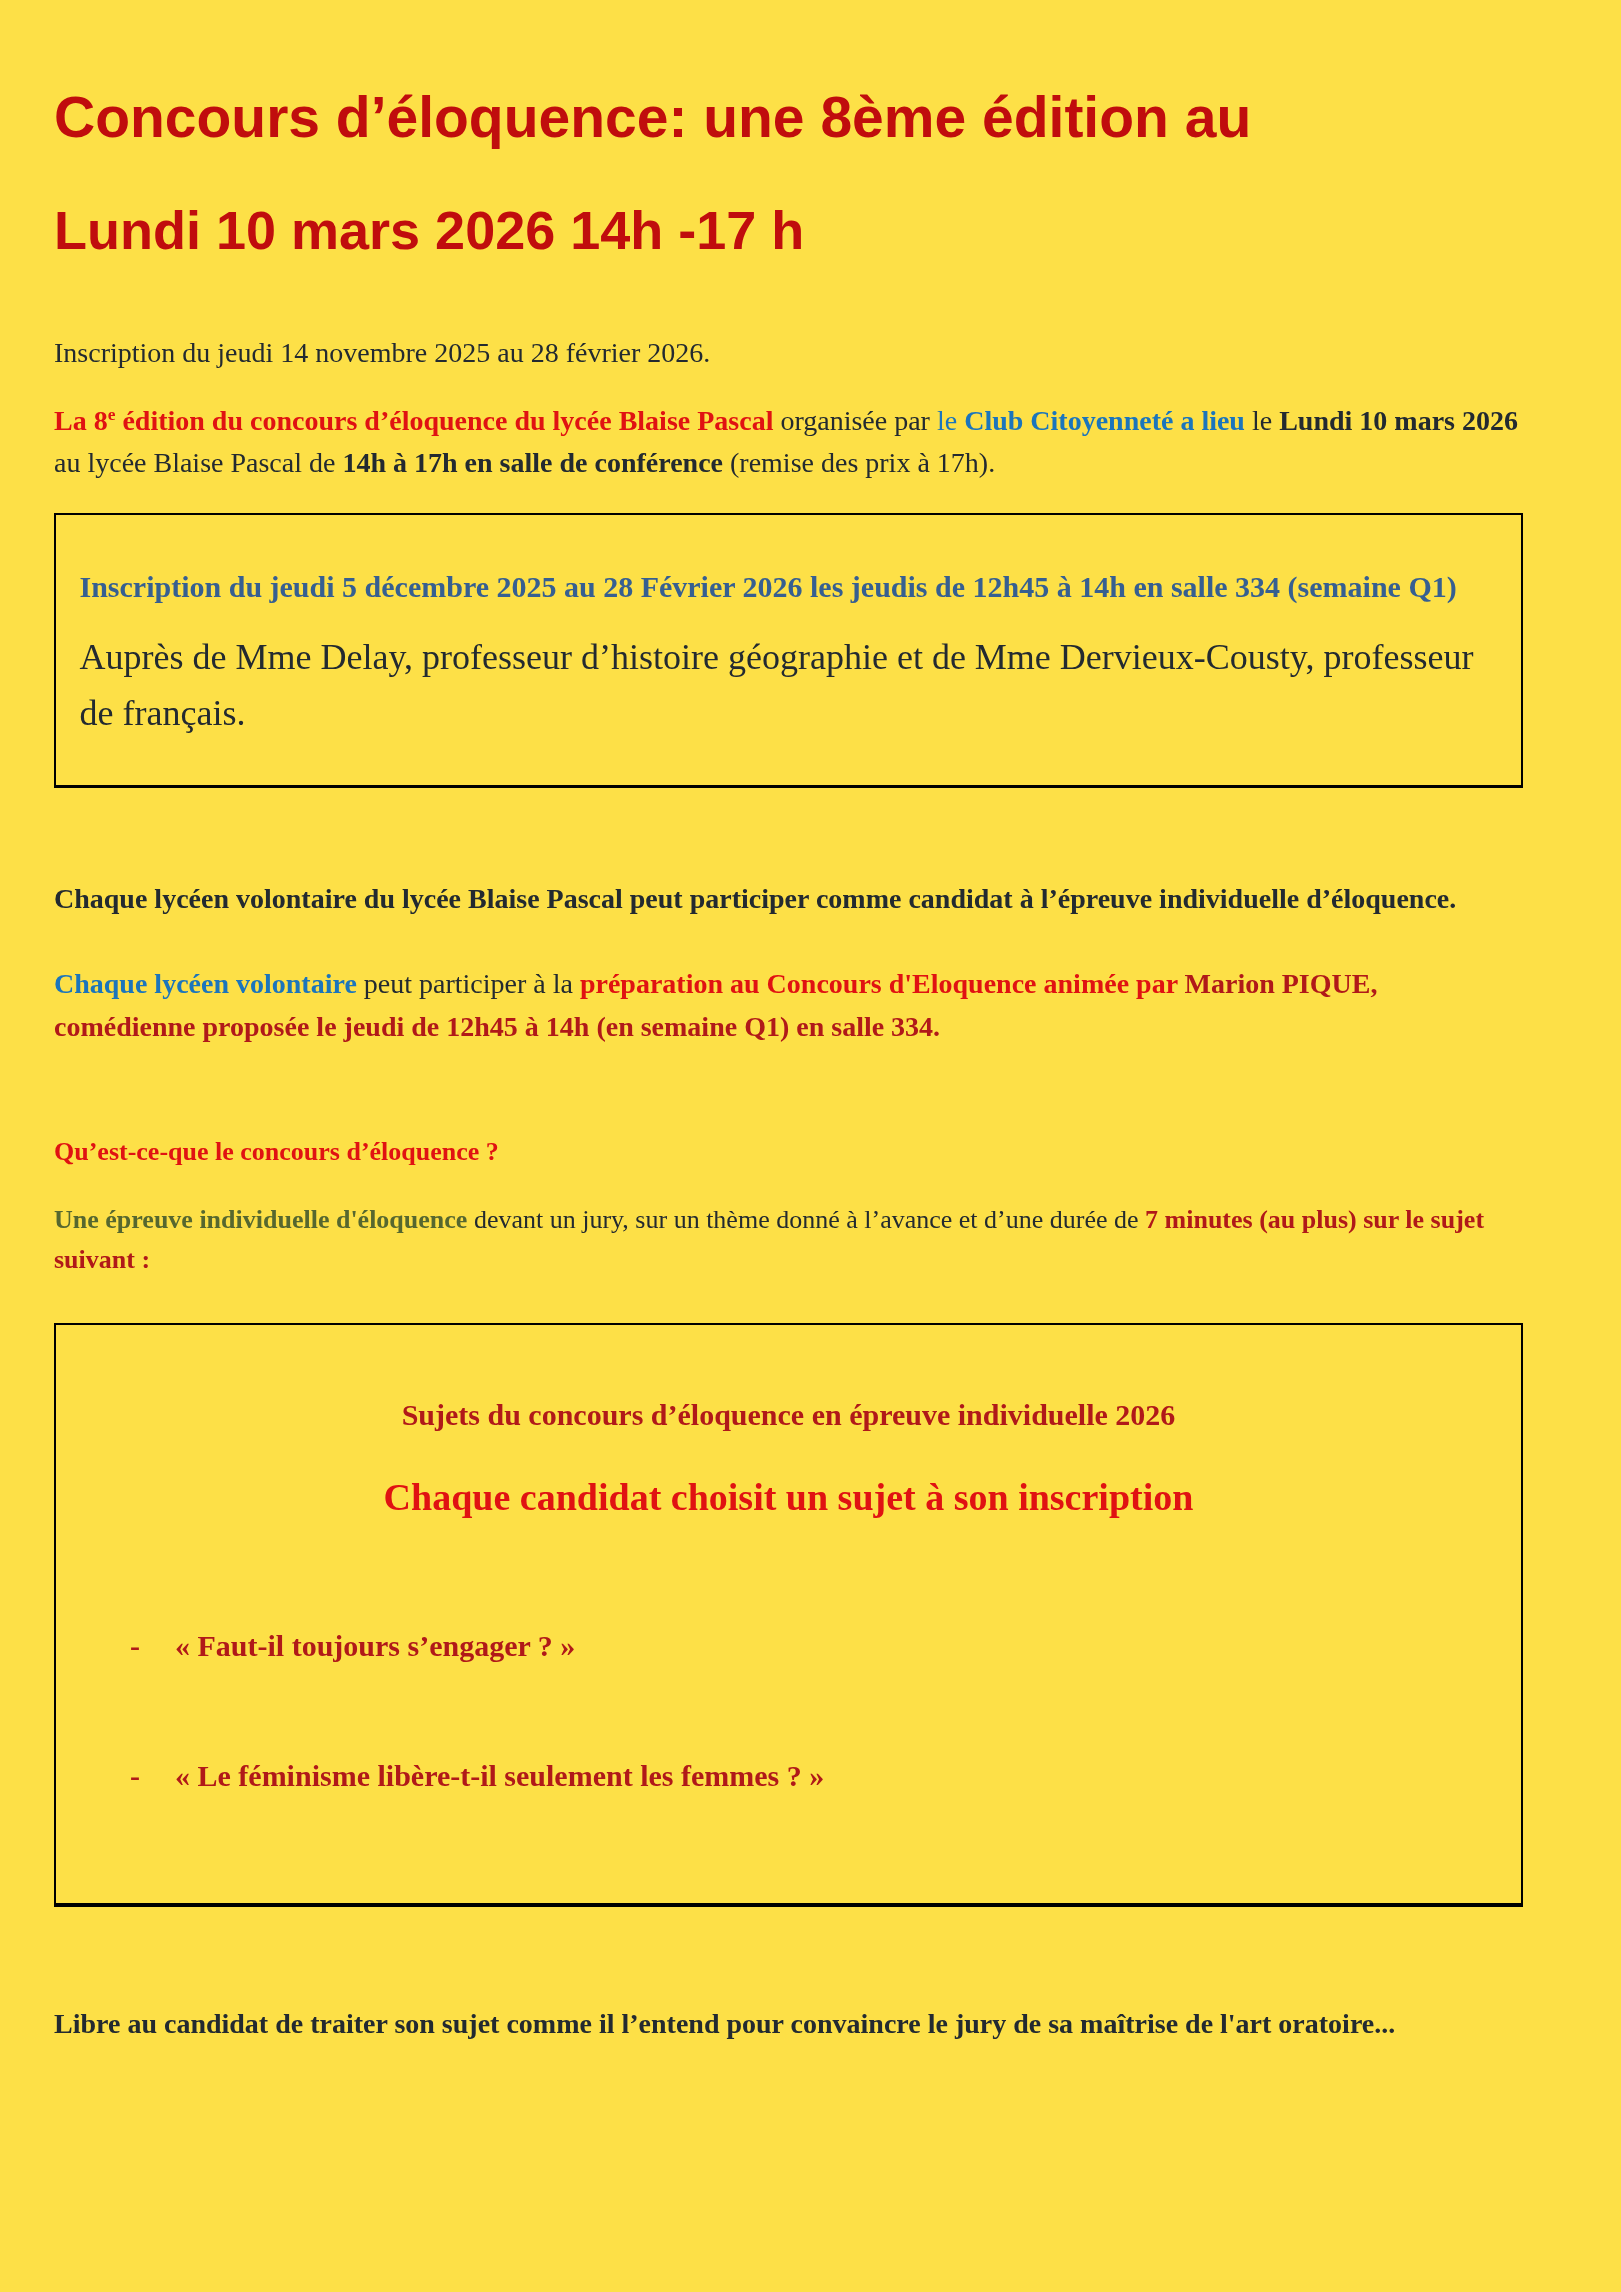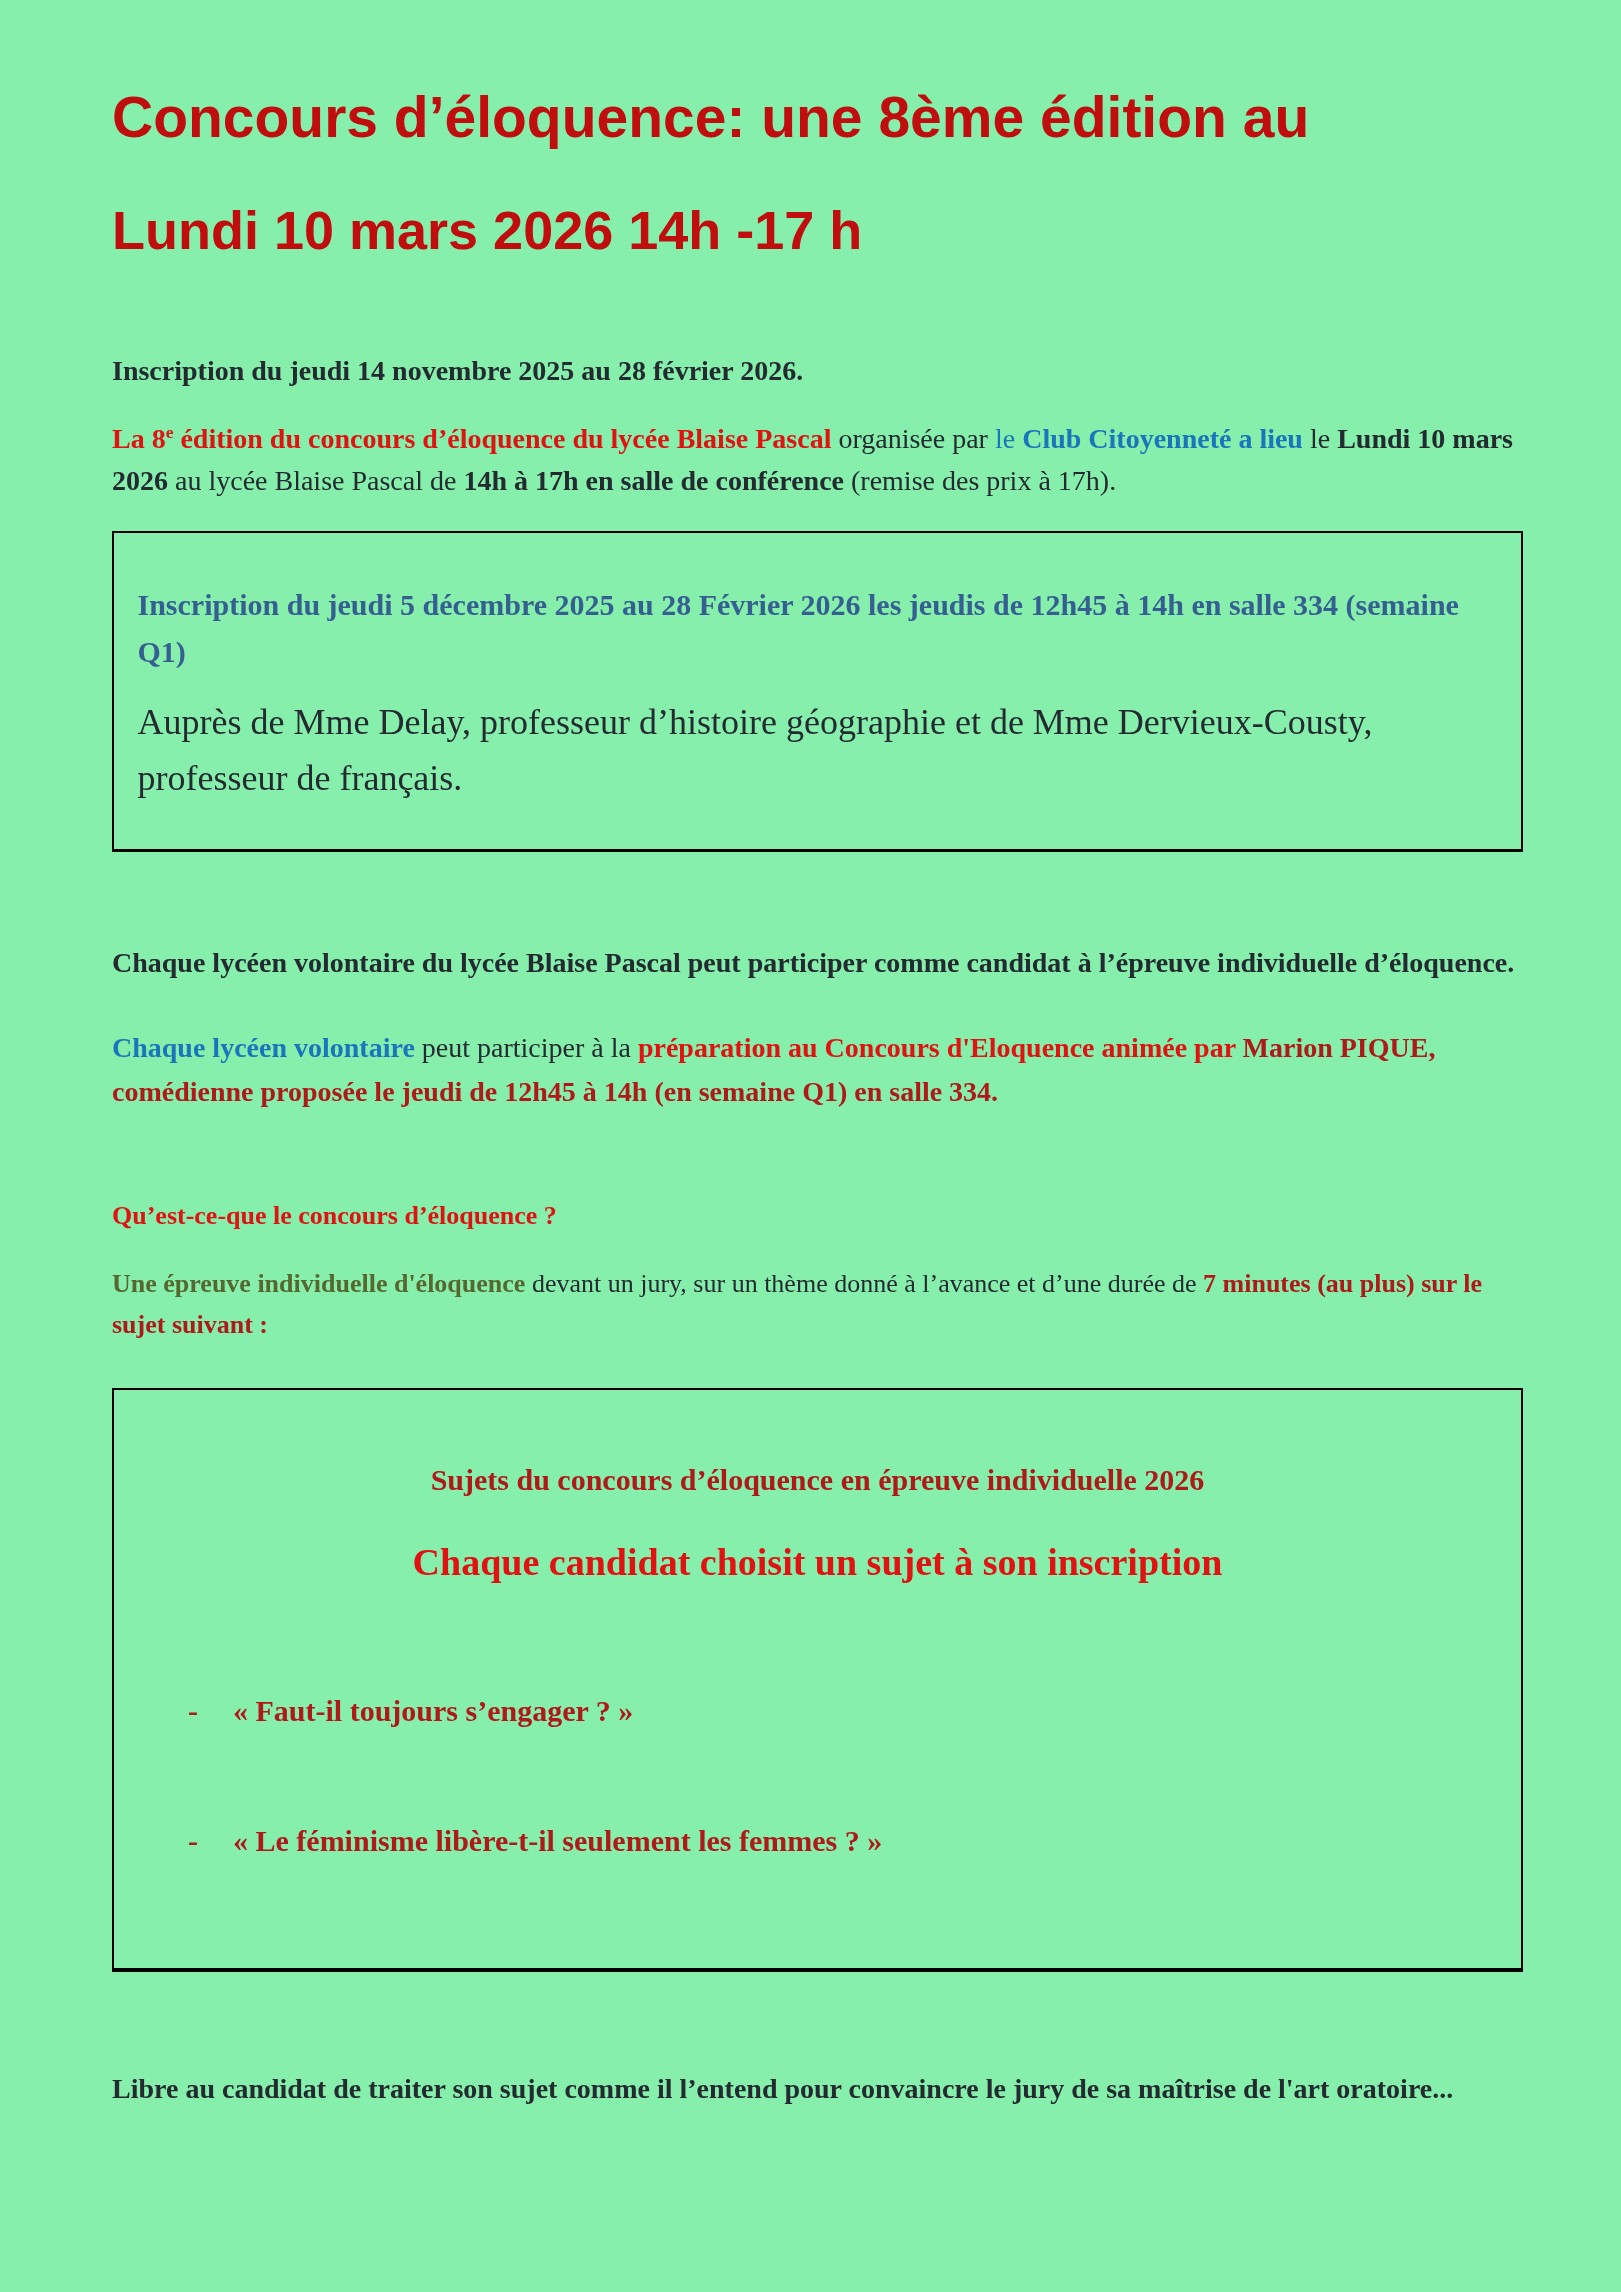--- a/index.html
+++ b/index.html
@@ -1,21 +1,21 @@
 <!DOCTYPE html>
 <html lang="fr" style="--title_red: #c00d0d; --bright_red: #e01212; --dark_red: #b01919; --blue: #1b75bc; --steel_blue: #365f91; --green: #56672f; --text: #232a30;"><head>
 <meta charset="utf-8">
 <style>
   html,body{margin:0;padding:0;background:#fff;}
   .page{
     width:1621px;
     min-height:2293px;
     box-sizing:border-box;
-    background:#86efac;
-    padding:0 98px 59px 112px;
+    background:#fde047;
+    padding:0 98px 59px 54px;
     font-family:"Liberation Serif", serif;
     color:var(--text,#232a30);
   }
   .main-title{
     font-family:"Liberation Sans", sans-serif;
     font-weight:bold;
     font-size:57px;
     line-height:1.24;
     color:var(--title_red,#c00000);
     margin:0;
@@ -23,24 +23,24 @@
   }
   .subtitle{
     font-family:"Liberation Sans", sans-serif;
     font-weight:bold;
     font-size:54px;
     line-height:1.2;
     color:var(--title_red,#c00000);
     margin:45px 0 0 0;
   }
   .intro{
-    font-weight:bold;
+    font-weight:normal;
     font-size:28px;
     line-height:1.35;
-    margin-top:90px;
+    margin-top:72px;
   }
   .para{
     font-size:28px;
     line-height:1.5;
     margin-top:25.5px;
   }
   .info-box{
     margin-top:29px;
     border:2px solid #000;
     border-bottom-width:3.9px;

